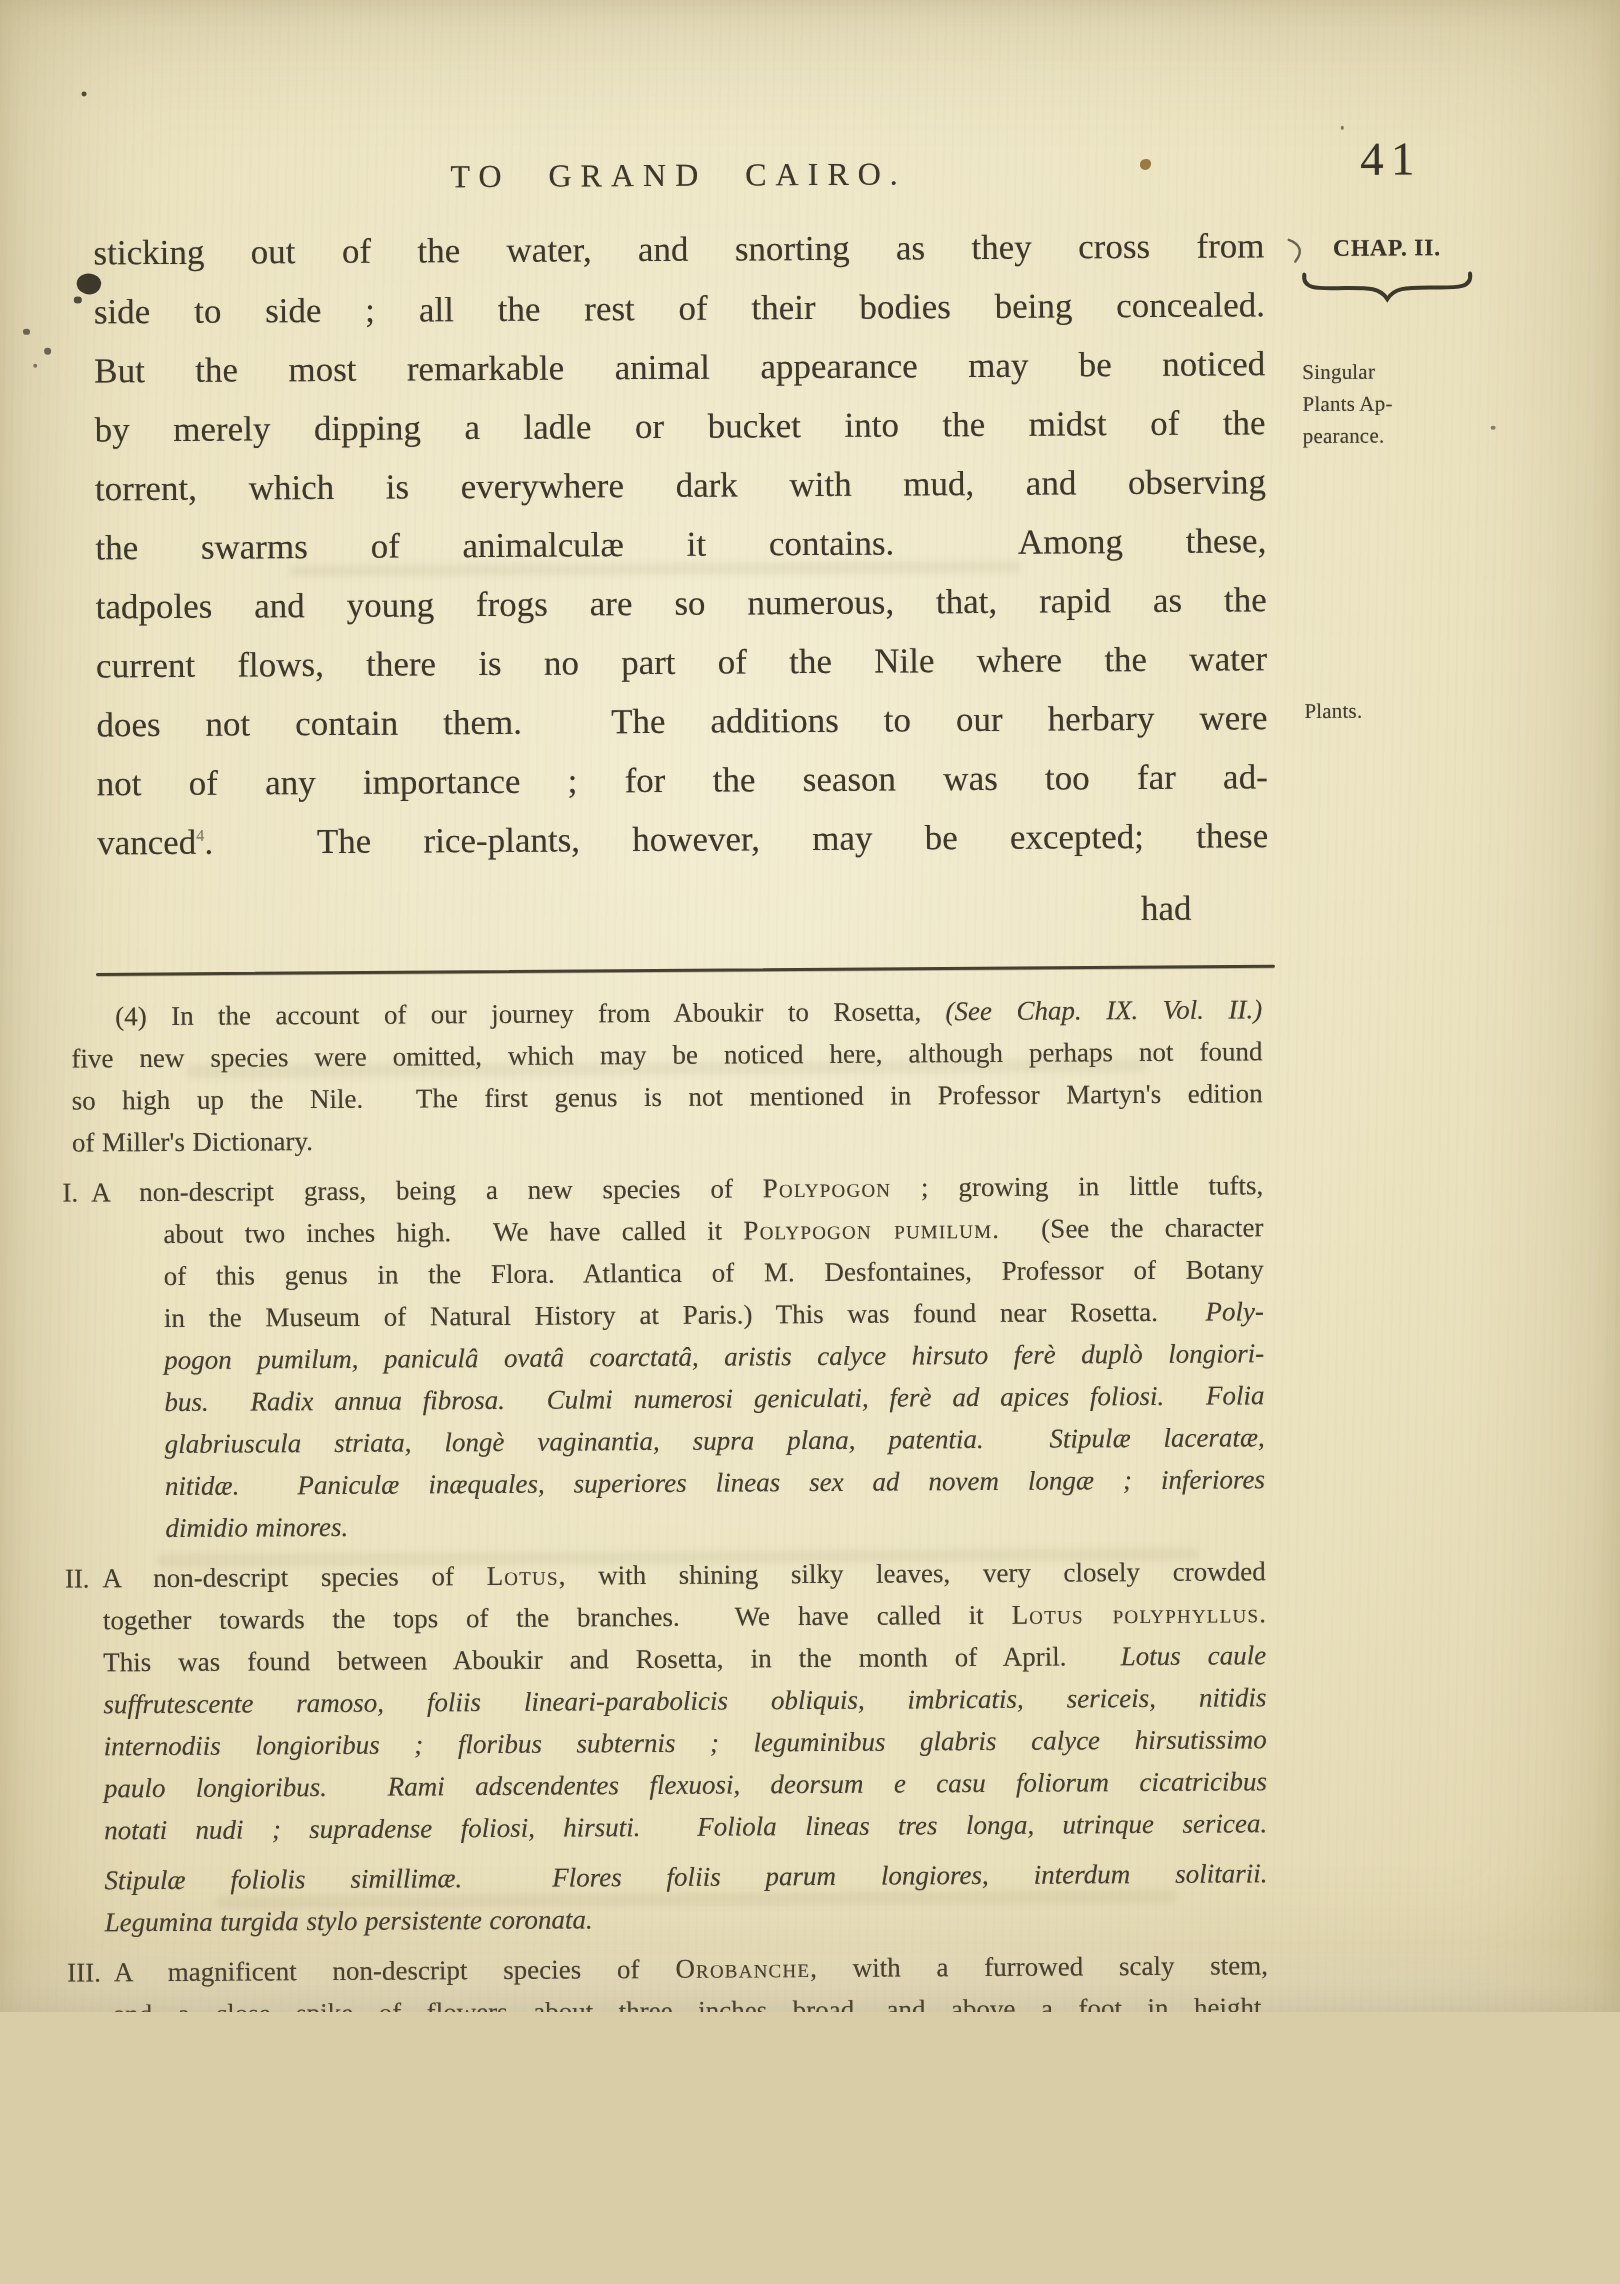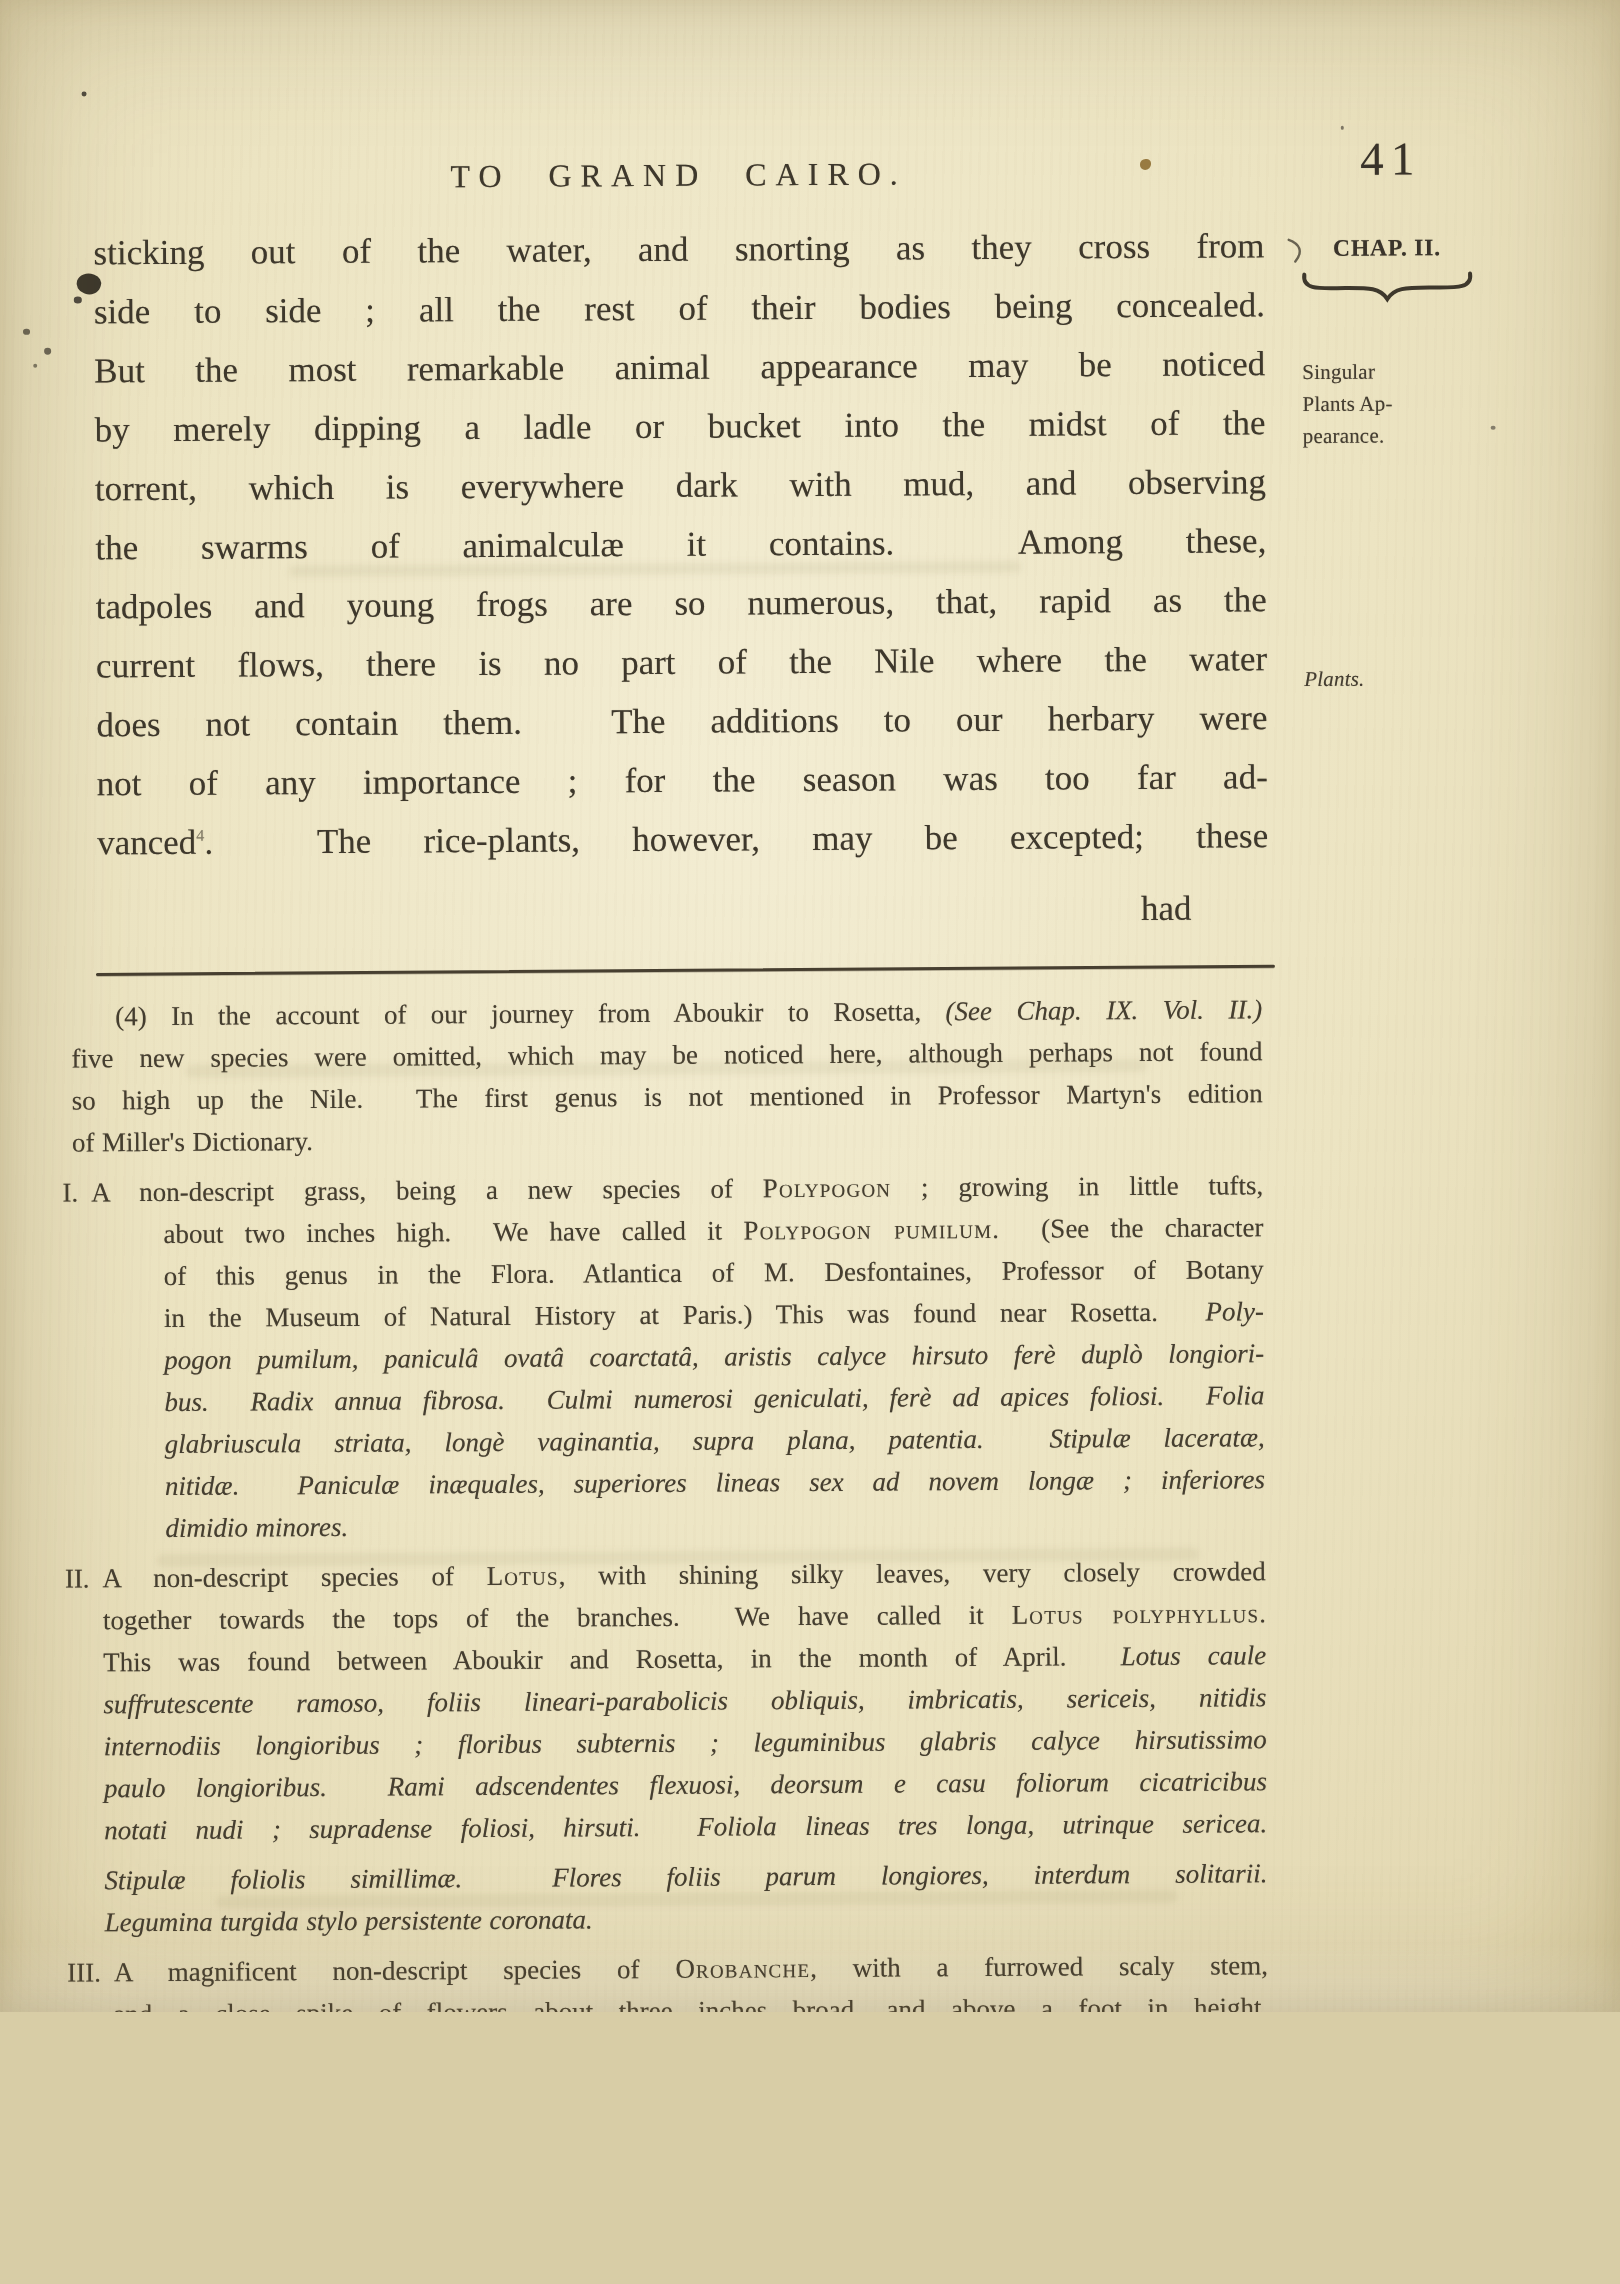--- a/index.html
+++ b/index.html
@@ -25,21 +25,21 @@
   .header{position:absolute;top:156px;left:92px;width:1171px;text-align:center;
           font-size:32px;letter-spacing:9px;word-spacing:21px;}
   .pageno{position:absolute;top:135px;left:1341px;width:98px;text-align:center;
           font-size:47px;letter-spacing:7.3px;color:#39332a;}
   
   .chap{position:absolute;top:238px;left:1296px;width:179px;text-align:center;
         font-weight:bold;font-size:23.6px;letter-spacing:0.8px;color:#3a342b;}
   .brace{position:absolute;top:272px;left:1296px;}
   .mn{position:absolute;left:1300px;font-size:21px;line-height:32px;letter-spacing:0.2px;color:#443d31;}
   .mn-animal{top:359px;}
-  .mn-plants{top:666px;font-style:italic;}
+  .mn-plants{top:698px;}
   
   .main{position:absolute;top:229px;left:92px;width:1171px;font-size:35px;word-spacing:1.6px;}
   .line{height:59px;white-space:normal;}
   .j{text-align:justify;text-align-last:justify;}
   .cw{text-align:right;padding-right:77px;margin-top:13px;}
   .sup{font-size:16.3px;vertical-align:super;opacity:.6;letter-spacing:0;}
   
   .rule{position:absolute;top:968px;left:90px;width:1179px;height:3.3px;background:#473f30;
         border-radius:2.4px;transform:rotate(-0.05deg);box-shadow:0 0.8px 0 rgba(71,63,48,.35);}
   

